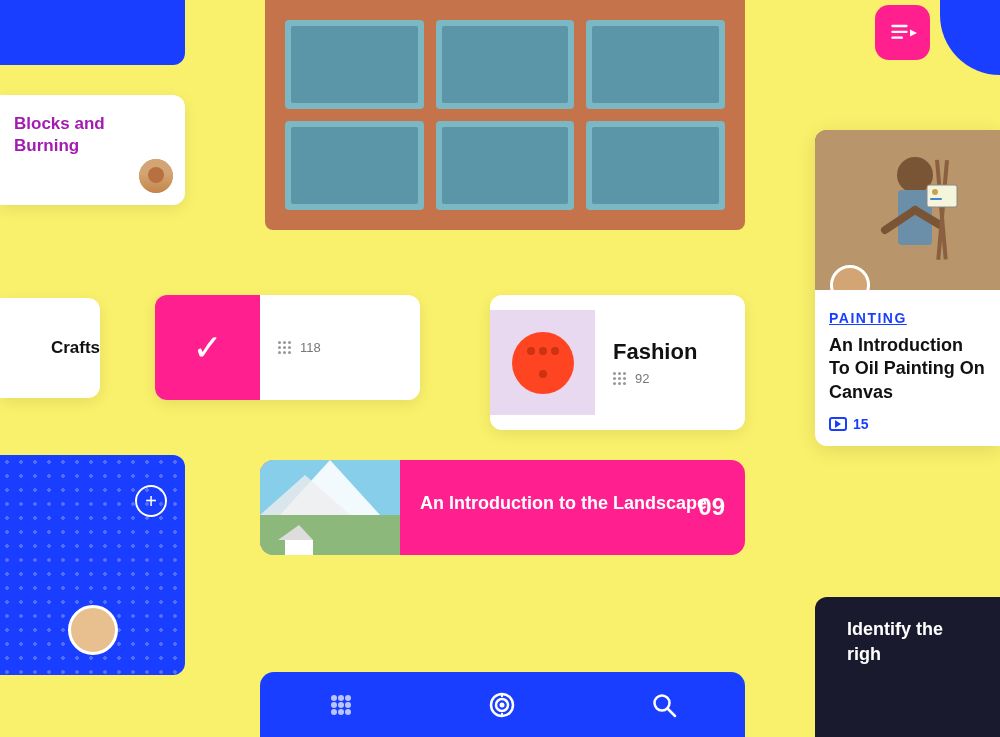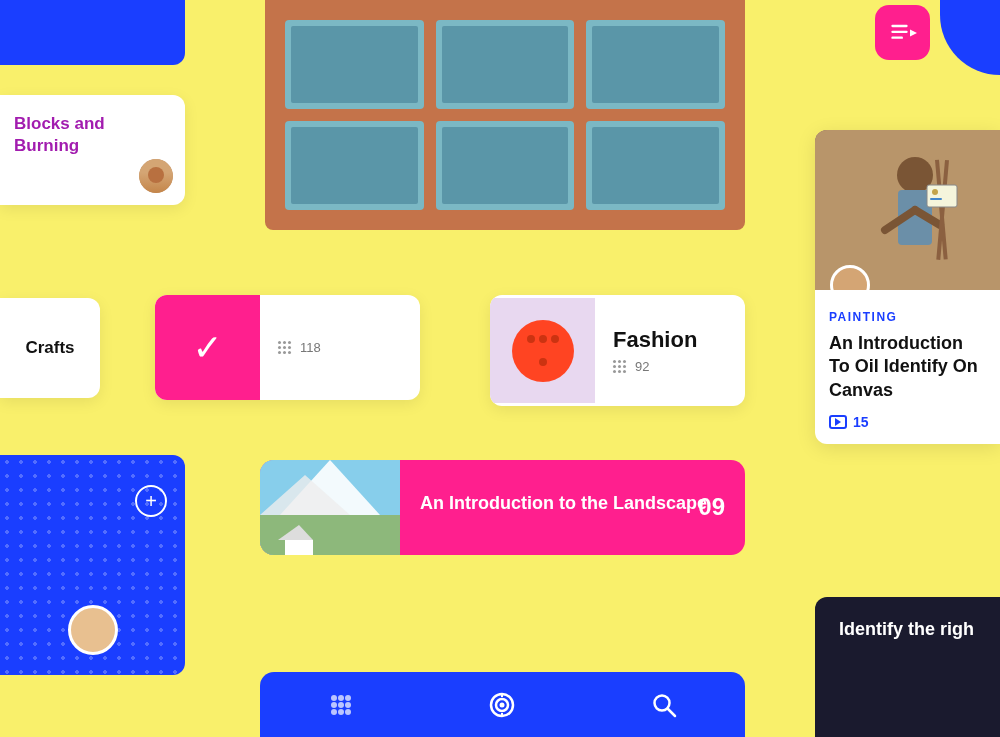--- a/index.html
+++ b/index.html
@@ -114,21 +114,21 @@
       border-radius: 50%;
     }
 
     
     .card-crafts {
       position: absolute;
       top: 298px; left: 0;
       width: 100px; height: 100px;
       background: white;
       border-radius: 0 12px 12px 0;
-      display: flex; align-items: center; justify-content: center;
+      display: flex; align-items: center; justify-content: flex-end;
       box-shadow: 0 4px 15px rgba(0,0,0,0.08);
     }
     .card-crafts-label {
       font-size: 17px;
       font-weight: 700;
       color: #111;
     }
 
     
     .card-technology {
@@ -169,21 +169,21 @@
     }
     .dots-icon {
       display: flex; flex-wrap: wrap; gap: 2px; width: 14px; height: 14px;
     }
     .dot-s { width: 3px; height: 3px; background: #999; border-radius: 50%; }
 
     
     .card-fashion {
       position: absolute;
       top: 295px; left: 490px;
-      width: 255px; height: 111px;
+      width: 255px; height: 135px;
       background: white;
       border-radius: 12px;
       display: flex; align-items: center;
       box-shadow: 0 4px 15px rgba(0,0,0,0.08);
       overflow: hidden;
     }
     .card-fashion-thumb {
       width: 105px; height: 105px;
       background: #E8D8F0;
       flex-shrink: 0;
@@ -336,25 +336,26 @@
       width: 40px; height: 40px;
       border-radius: 50%;
       background: #D4A574;
       border: 3px solid white;
       z-index: 2;
     }
     .painting-body {
       padding: 20px 14px 14px;
     }
     .painting-category {
-      font-size: 12px;
+      font-size: 14px;
       font-weight: 700;
       letter-spacing: 1.5px;
       color: #1A3EFF;
       margin-bottom: 8px;
+      text-decoration: underline;
     }
     .painting-title {
       font-size: 18px;
       font-weight: 700;
       color: #111;
       line-height: 1.3;
       margin-bottom: 12px;
     }
     .painting-lessons {
       display: flex; align-items: center; gap: 6px;
@@ -376,21 +377,21 @@
       border-left: 6px solid #1A3EFF;
     }
 
     
     .card-dark {
       position: absolute;
       bottom: 0; right: 0;
       width: 185px; height: 140px;
       background: #1A1A2E;
       border-radius: 12px 0 0 0;
-      padding: 20px 24px;
+      padding: 20px 32px;
     }
     .dark-text {
       font-size: 18px;
       font-weight: 700;
       color: white;
       line-height: 1.4;
     }
   </style>
 </head>
 <body>
@@ -550,21 +551,21 @@
         <rect x="112" y="55" width="30" height="22" rx="2" fill="#F5F5DC" stroke="#888" stroke-width="1"></rect>
 
         <circle cx="120" cy="62" r="3" fill="#C4A44A"></circle>
         <rect x="115" y="68" width="12" height="2" rx="1" fill="#4488CC"></rect>
       </svg>
     </div>
     <div class="avatar-painter"></div>
   </div>
   <div class="painting-body">
     <div class="painting-category">PAINTING</div>
-    <div class="painting-title">An Introduction To Oil Identify On Canvas</div>
+    <div class="painting-title">An Introduction To Oil Painting On Canvas</div>
     <div class="painting-lessons">
       <div class="video-icon">
         <div class="video-play"></div>
       </div>
       <span>15</span>
     </div>
   </div>
 </div>
 
 <div class="card-dark">

